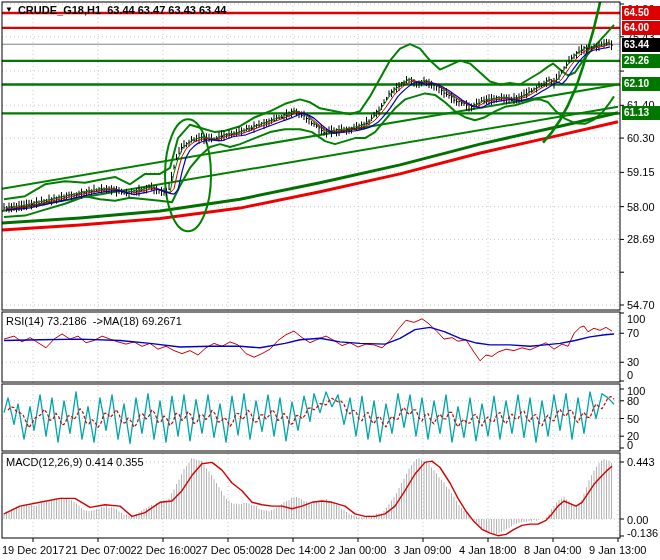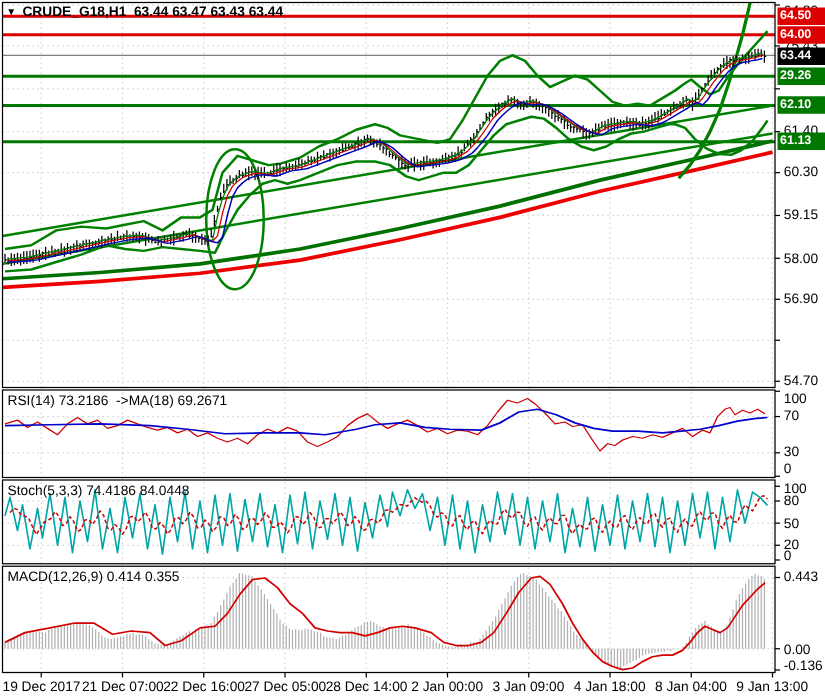--- a/index.html
+++ b/index.html
@@ -860,32 +860,31 @@
       <line x1="553" y1="538" x2="553" y2="542" stroke="#000" stroke-width="1" fill="none"></line>
       <line x1="618" y1="538" x2="618" y2="542" stroke="#000" stroke-width="1" fill="none"></line>
     </svg>
 
   <div class="chart-title">
     <span class="tri">▼</span>
     <span>CRUDE_G18,H1  63.44 63.47 63.43 63.44</span>
   </div>
 
   <div class="ind-label" style="left:6px;top:315px">RSI(14) 73.2186  -&gt;MA(18) 69.2671</div>
-  <div class="ind-label" style="left:6px;top:387px">Stoch(5,3,3) 74.4186 84.0448</div>
   <div class="ind-label" style="left:6px;top:456px">MACD(12,26,9) 0.414 0.355</div>
 
   <div id="price-axis">
       <div class="ptick" style="top: 9px;">64.80</div>
       <div class="ptick" style="top: 36.7822px;">75.43</div>
       <div class="ptick" style="top: 71.0545px; padding-left: 42px;">62.55</div>
       <div class="ptick" style="top: 105.327px;">61.40</div>
       <div class="ptick" style="top: 138.109px;">60.30</div>
       <div class="ptick" style="top: 172.381px;">59.15</div>
       <div class="ptick" style="top: 206.653px;">58.00</div>
-      <div class="ptick" style="top: 239.436px;">56.90</div>
+      <div class="ptick" style="top: 239.436px;">28.69</div>
       <div class="ptick" style="top: 272.218px; padding-left: 40px;">55.80</div>
       <div class="ptick" style="top: 305px;">54.70</div>
       <div class="badge b-red" style="top: 12.9406px;">64.50</div>
       <div class="badge b-red" style="top: 27.8416px;">64.00</div>
       <div class="badge b-black" style="top: 44.5307px;">63.44</div>
       <div class="badge b-green" style="top: 60.9218px;">29.26</div>
       <div class="badge b-green" style="top: 84.4653px;">62.10</div>
       <div class="badge b-green" style="top: 113.373px;">61.13</div>
     </div>
   <div id="osc-axes">

